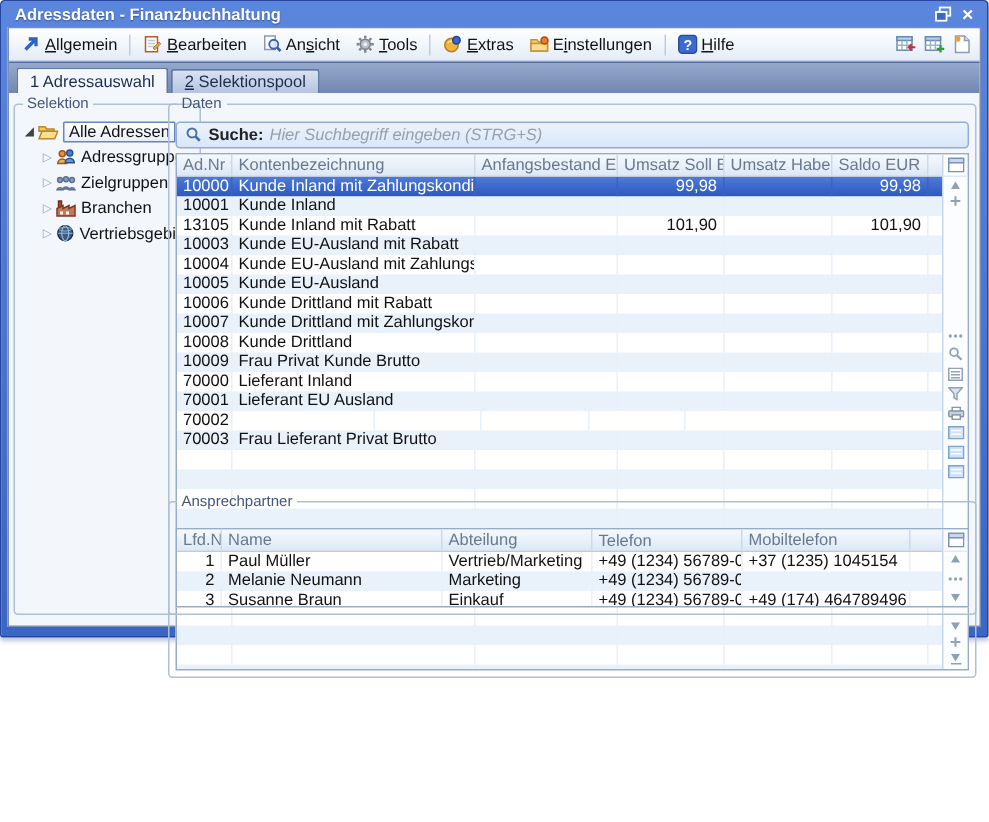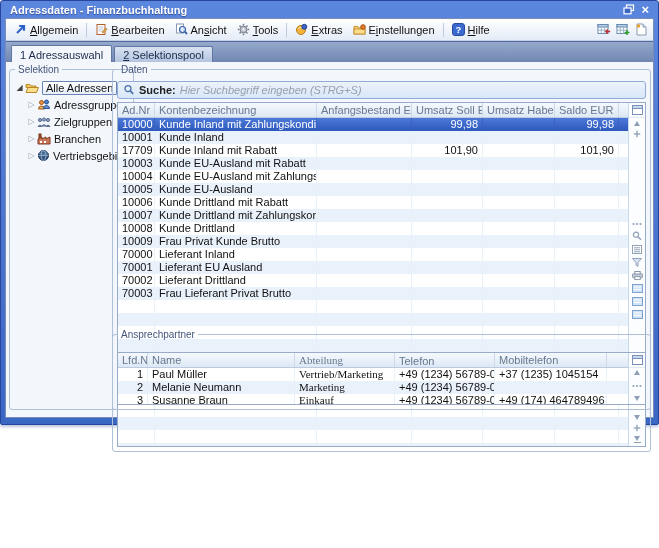--- a/index.html
+++ b/index.html
@@ -73,21 +73,21 @@
   .tr{display:flex;height:13px;}
   .tr.alt{background:#e9f1fb;}
   .tr.sel{background:linear-gradient(#4d7ad8,#2d58bd);color:#fff;}
   .td{font-size:11px;line-height:13px;padding:0 4px;box-sizing:border-box;border-right:1px solid #e8f0f9;
       white-space:nowrap;overflow:hidden;flex:none;}
   .tr.sel .td{border-right-color:#3a62c0;}
   .td.num{text-align:right;}
   
   .m0{width:37px;}.m1{width:162px;}.m2{width:95px;}.m3{width:71px;}.m4{width:72px;}.m5{width:64px;}.mf{flex:1;border-right:none;}
   
-  .b0{width:30px;}.b1{width:147px;}.b2{width:100px;font-family:Liberation Serif, serif;}.b3{width:100px;align-items:flex-end;}.b4{width:112px;}.bf{flex:1;border-right:none;}
+  .b0{width:30px;}.b1{width:147px;}.b2{width:100px;}.b3{width:100px;align-items:flex-end;}.b4{width:112px;}.bf{flex:1;border-right:none;}
 
   
   .gstrip{width:16px;flex:none;border-left:1px solid #c9d7ea;background:#fbfdff;position:relative;}
   .corner{height:14px;display:flex;align-items:center;justify-content:center;border-bottom:1px solid #e0e9f4;cursor:pointer;}
   .sgrp{position:absolute;left:0;right:0;display:flex;flex-direction:column;align-items:center;gap:4px;}
   .sgrp.top{top:18px;}
   .gb-daten .sgrp.mid{top:118px;}
   .gb-ansp .sgrp.top{top:17px;}
   .gb-ansp .sgrp.mid{top:30px;}
   .sgrp.bot{bottom:3px;}
@@ -363,21 +363,21 @@
                   <div class="tr alt">
                     <div class="td m0 num">10001</div>
                     <div class="td m1">Kunde Inland</div>
                     <div class="td m2 num"></div>
                     <div class="td m3 num"></div>
                     <div class="td m4 num"></div>
                     <div class="td m5 num"></div>
                     <div class="td mf"></div>
                   </div>
                   <div class="tr">
-                    <div class="td m0 num">17709</div>
+                    <div class="td m0 num">13105</div>
                     <div class="td m1">Kunde Inland mit Rabatt</div>
                     <div class="td m2 num"></div>
                     <div class="td m3 num">101,90</div>
                     <div class="td m4 num"></div>
                     <div class="td m5 num">101,90</div>
                     <div class="td mf"></div>
                   </div>
                   <div class="tr alt">
                     <div class="td m0 num">10003</div>
                     <div class="td m1">Kunde EU-Ausland mit Rabatt</div>
@@ -454,21 +454,20 @@
                     <div class="td m0 num">70001</div>
                     <div class="td m1">Lieferant EU Ausland</div>
                     <div class="td m2 num"></div>
                     <div class="td m3 num"></div>
                     <div class="td m4 num"></div>
                     <div class="td m5 num"></div>
                     <div class="td mf"></div>
                   </div>
                   <div class="tr">
                     <div class="td m0 num">70002</div>
-                    <div class="td m1">Lieferant Drittland</div>
                     <div class="td m2 num"></div>
                     <div class="td m3 num"></div>
                     <div class="td m4 num"></div>
                     <div class="td m5 num"></div>
                     <div class="td mf"></div>
                   </div>
                   <div class="tr alt">
                     <div class="td m0 num">70003</div>
                     <div class="td m1">Frau Lieferant Privat Brutto</div>
                     <div class="td m2 num"></div>

